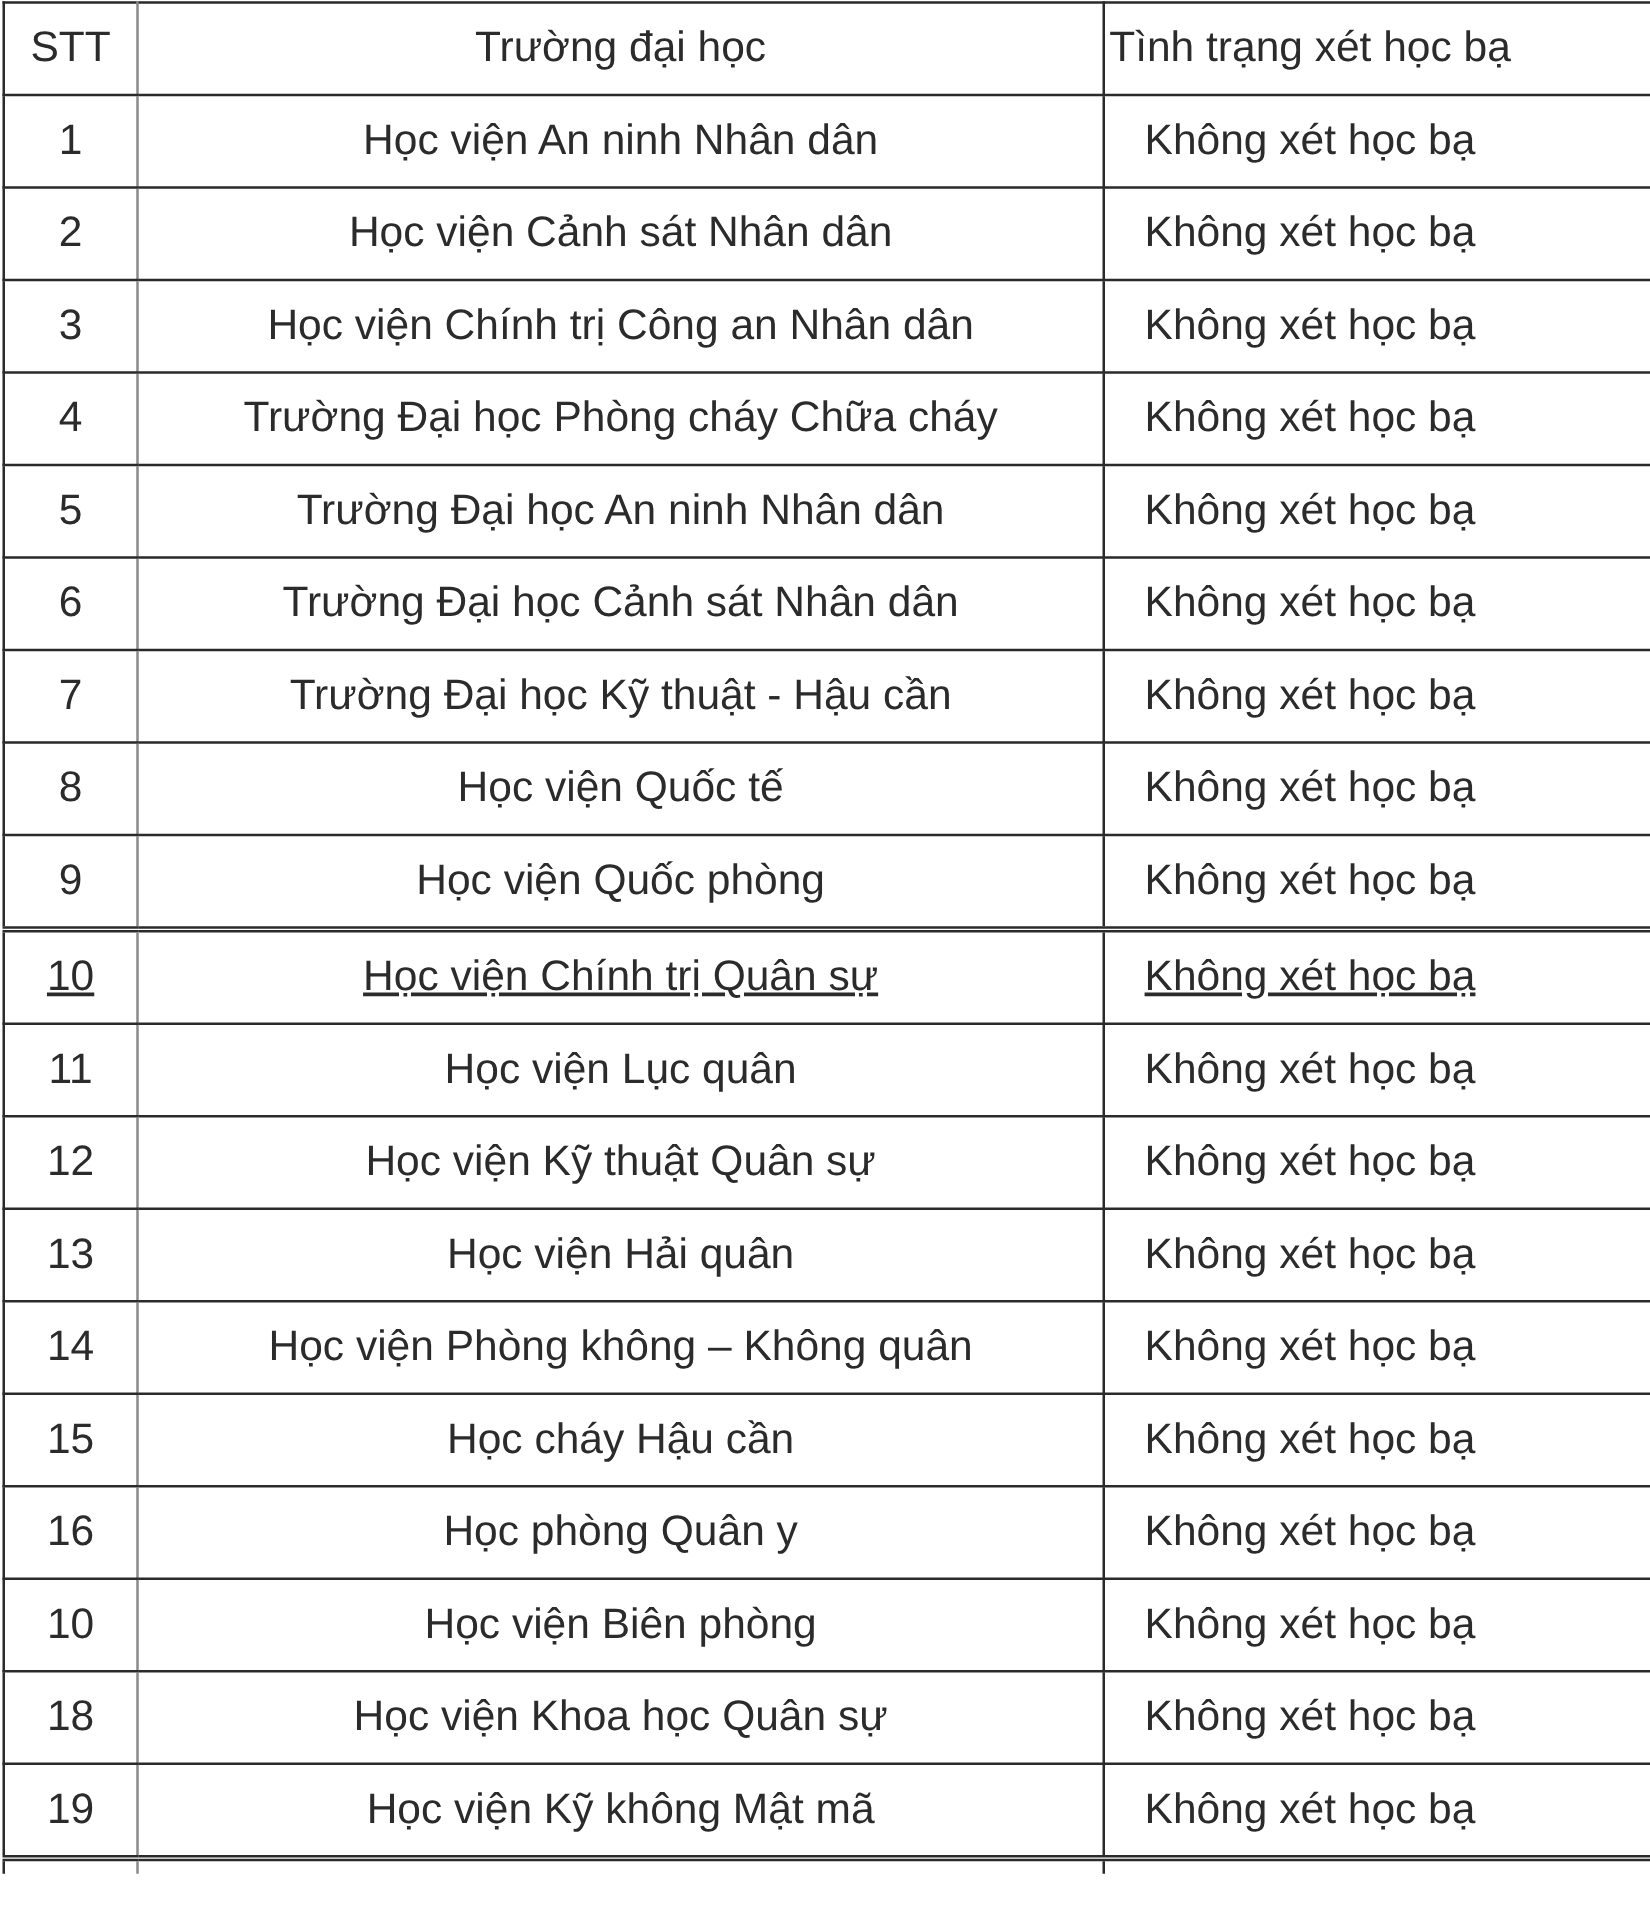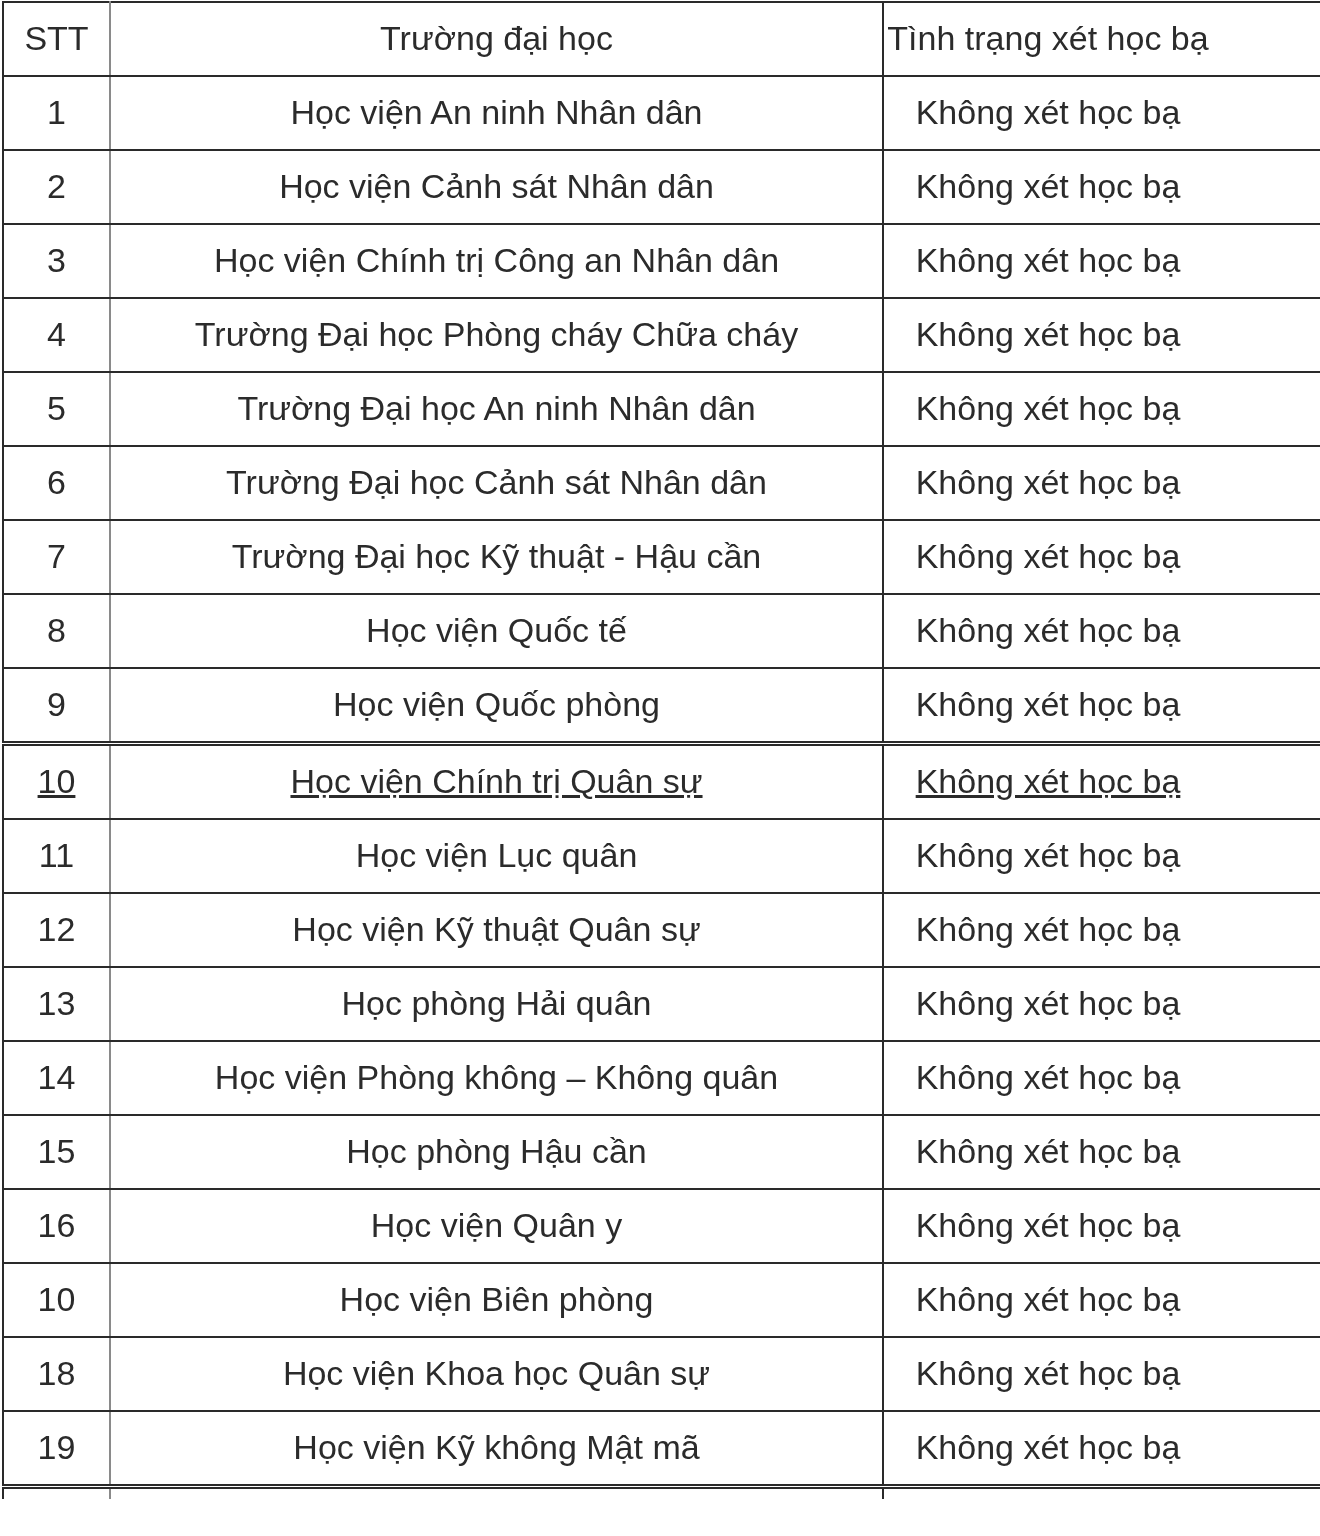--- a/index.html
+++ b/index.html
@@ -136,36 +136,36 @@
         <td class="name">Học viện Lục quân</td>
         <td class="status">Không xét học bạ</td>
       </tr>
       <tr>
         <td class="stt">12</td>
         <td class="name">Học viện Kỹ thuật Quân sự</td>
         <td class="status">Không xét học bạ</td>
       </tr>
       <tr>
         <td class="stt">13</td>
-        <td class="name">Học phòng Hải quân</td>
+        <td class="name">Học viện Hải quân</td>
         <td class="status">Không xét học bạ</td>
       </tr>
       <tr>
         <td class="stt">14</td>
         <td class="name">Học viện Phòng không – Không quân</td>
         <td class="status">Không xét học bạ</td>
       </tr>
       <tr>
         <td class="stt">15</td>
-        <td class="name">Học phòng Hậu cần</td>
+        <td class="name">Học cháy Hậu cần</td>
         <td class="status">Không xét học bạ</td>
       </tr>
       <tr>
         <td class="stt">16</td>
-        <td class="name">Học viện Quân y</td>
+        <td class="name">Học phòng Quân y</td>
         <td class="status">Không xét học bạ</td>
       </tr>
       <tr>
         <td class="stt">10</td>
         <td class="name">Học viện Biên phòng</td>
         <td class="status">Không xét học bạ</td>
       </tr>
       <tr>
         <td class="stt">18</td>
         <td class="name">Học viện Khoa học Quân sự</td>

